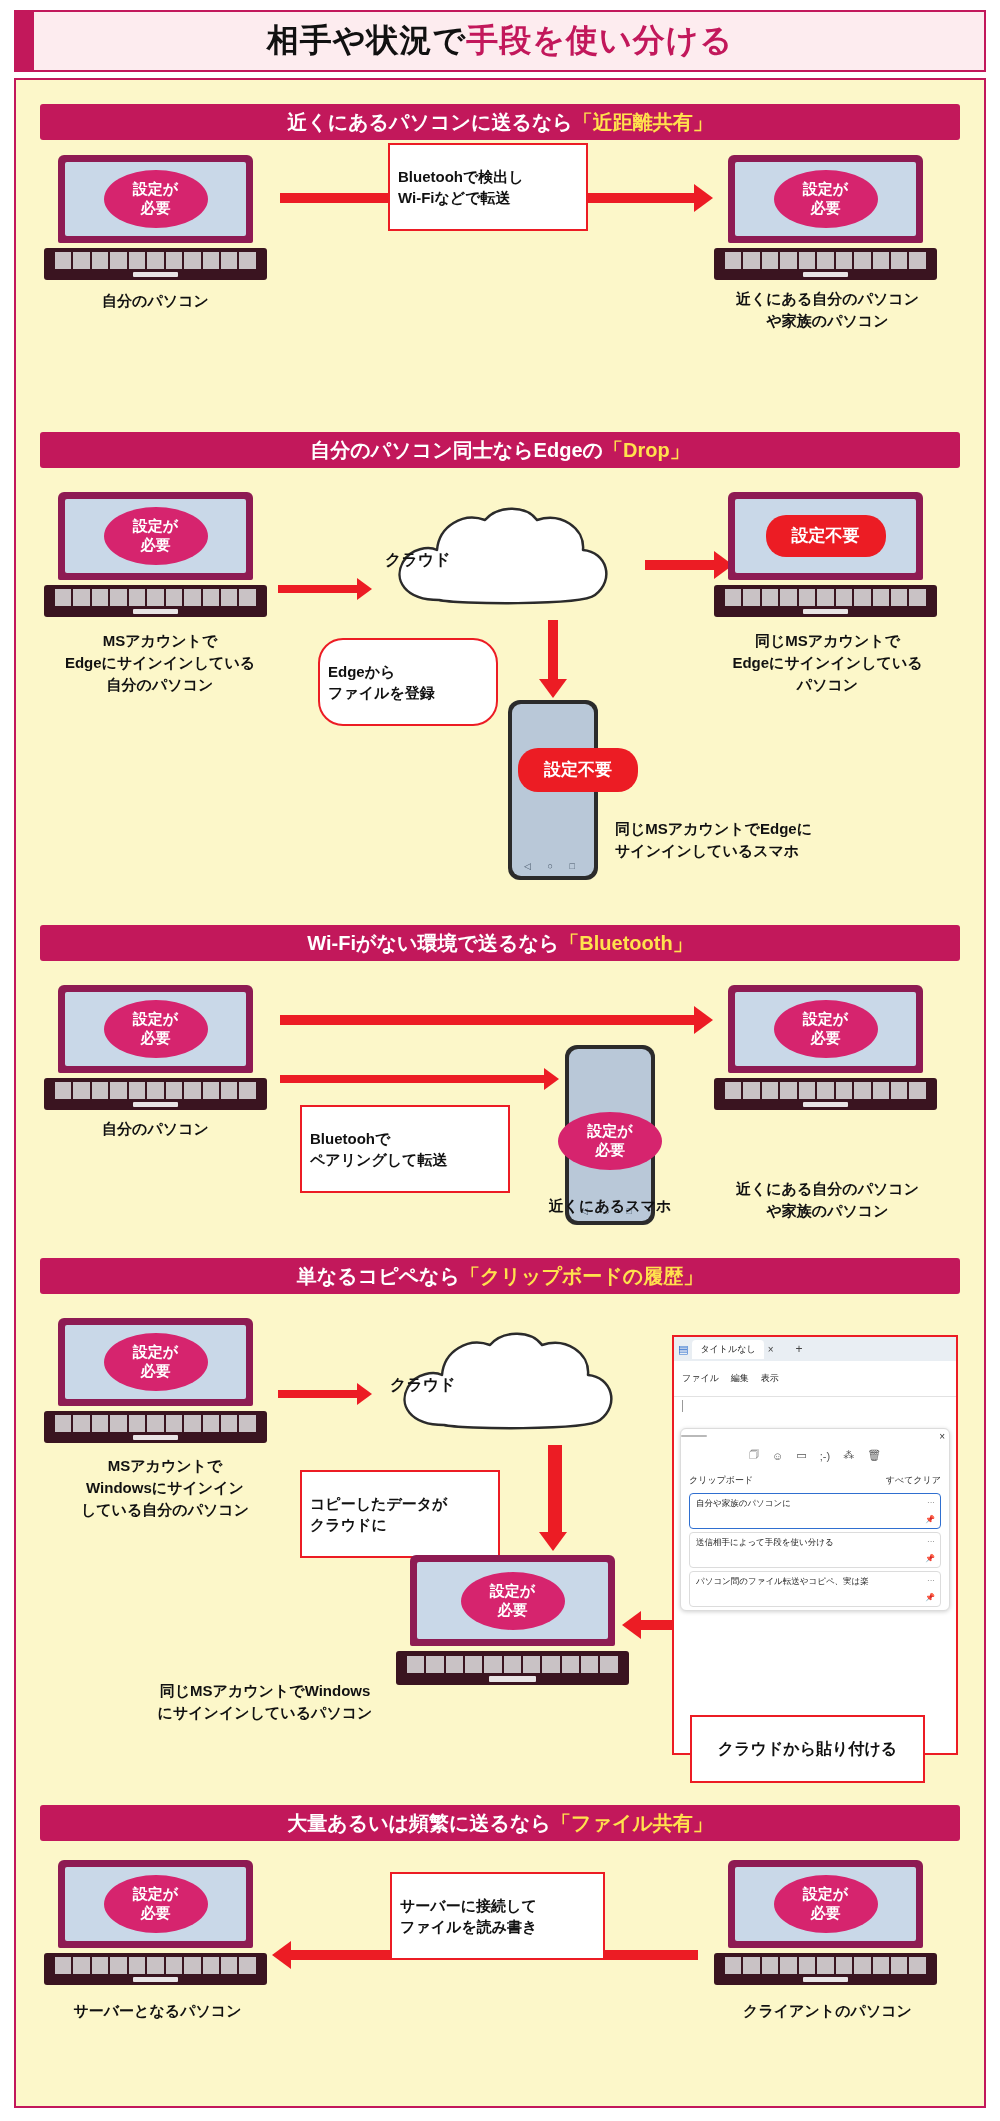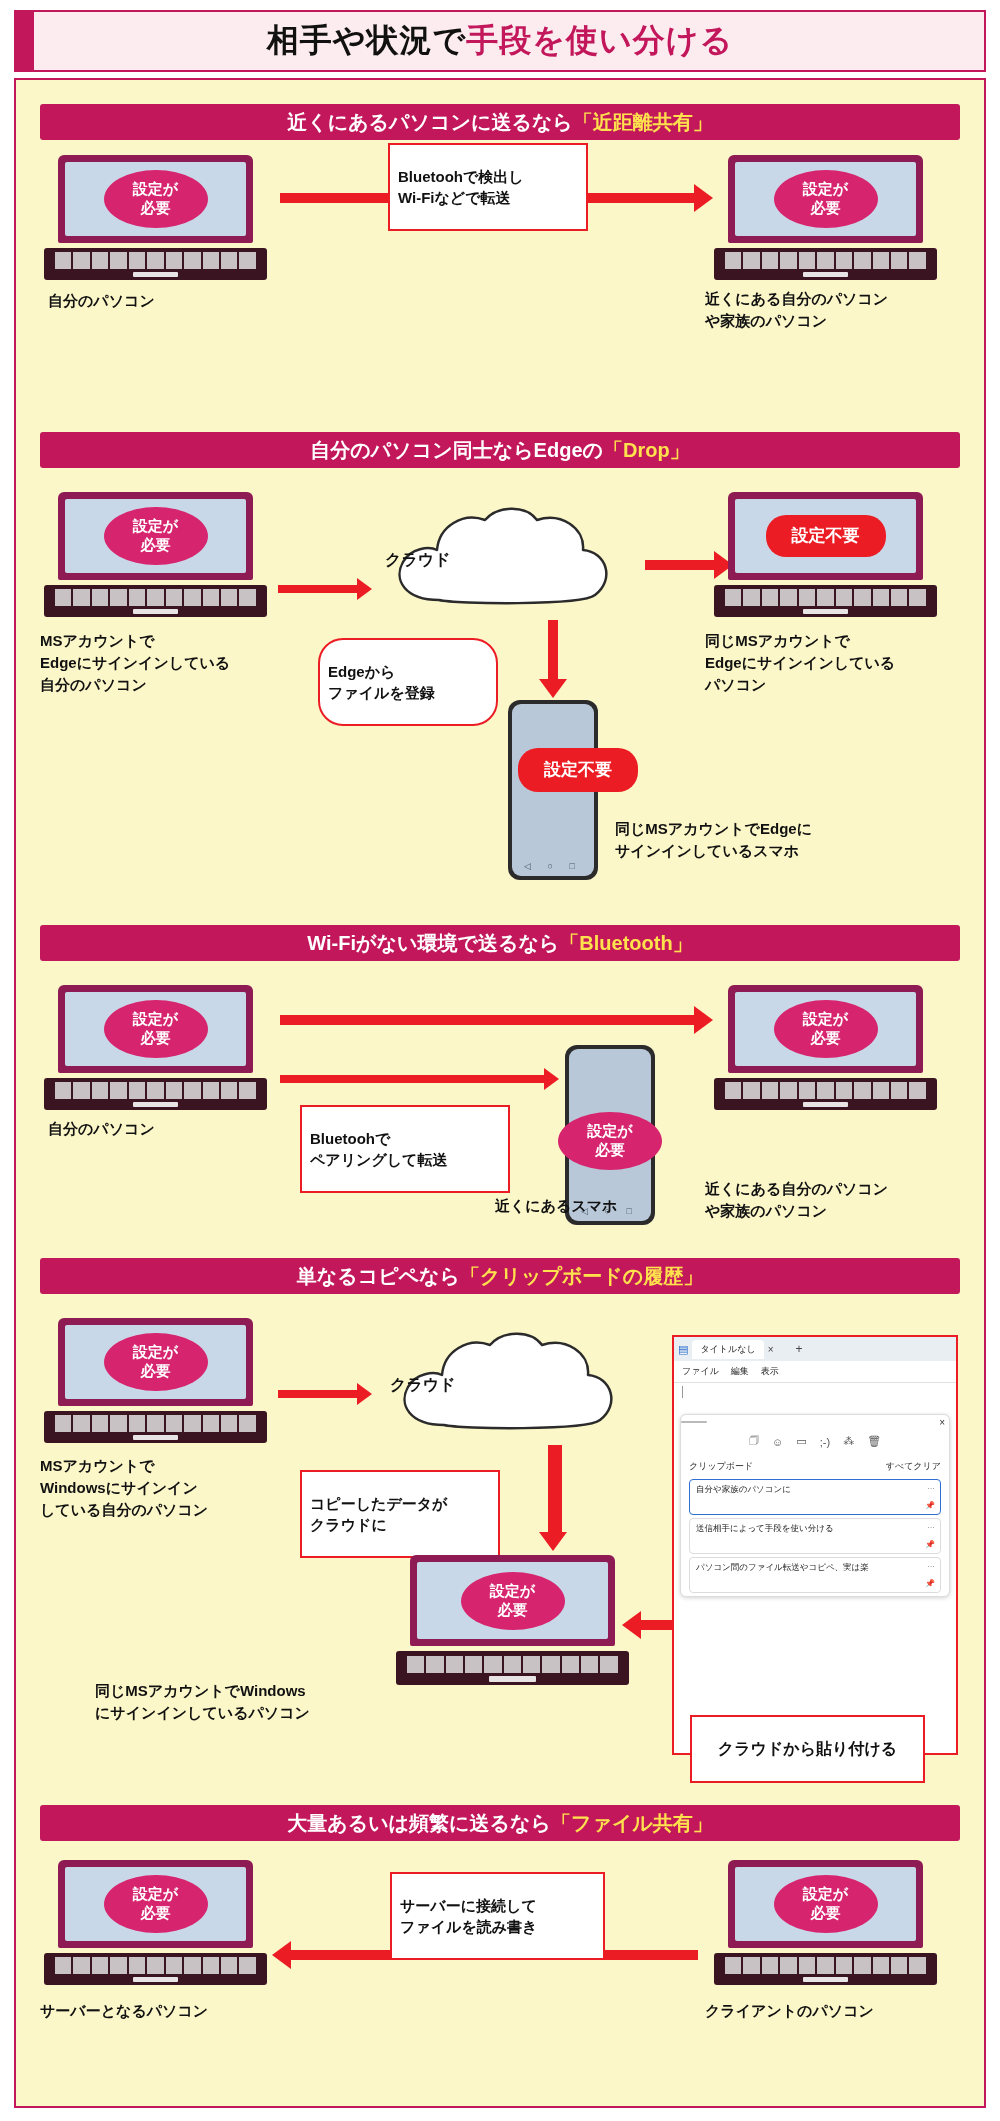--- a/index.html
+++ b/index.html
@@ -62,21 +62,21 @@
   .laptop .touch{
     position:absolute;left:40%;bottom:8%;width:20%;height:18%;background:#e8e3e5;border-radius:1px;
   }
   .bubble{
     background:#d6246e;color:#fff;border-radius:50%;
     display:flex;align-items:center;justify-content:center;text-align:center;
     font-size:15px;font-weight:bold;line-height:1.25;
   }
   .bubble.red{background:#ec1c24;border-radius:20px;}
   .cap{
-    position:absolute;text-align:left;font-size:15px;font-weight:bold;color:#111;
+    position:absolute;text-align:center;font-size:15px;font-weight:bold;color:#111;
     line-height:1.45;
   }
 
   
   .arrow-h{position:absolute;height:10px;background:#ec1c24;}
   .arrow-h::after{
     content:"";position:absolute;right:-18px;top:-9px;
     border-left:19px solid #ec1c24;border-top:14px solid transparent;border-bottom:14px solid transparent;
   }
   .arrow-h.left::after{
@@ -110,21 +110,21 @@
 
   
   .phone{position:absolute;background:#2b2b2b;border-radius:12px;padding:4px;box-sizing:border-box;}
   .phone .pscreen{width:100%;height:100%;background:#b9c8d8;border-radius:9px;position:relative;box-sizing:border-box;}
   .phone .nav{position:absolute;bottom:5px;left:0;width:100%;text-align:center;color:#48586a;font-size:9px;letter-spacing:7px;}
 
   
   .winbox{position:absolute;background:#fff;border:2px solid #ec1c24;box-sizing:border-box;overflow:hidden;}
   .win-tabbar{height:24px;background:#e9eef3;display:flex;align-items:center;padding:0 4px;box-sizing:border-box;gap:4px;}
   .win-tab{background:#fff;border-radius:4px 4px 0 0;font-size:9px;padding:3px 8px;flex:0 0 auto;color:#222;}
-  .win-menu{height:22px;background:#fff;display:flex;align-items:center;gap:12px;padding:4px 8px;font-size:9px;color:#222;border-bottom:1px solid #e2e2e2;box-sizing:border-box;}
+  .win-menu{height:36px;background:#fff;display:flex;align-items:center;gap:12px;padding:4px 8px;font-size:9px;color:#222;border-bottom:1px solid #e2e2e2;box-sizing:border-box;}
   .cb-pop{margin:16px 6px 0 6px;border:1px solid #dcdcdc;background:#fff;border-radius:6px;box-shadow:0 1px 4px rgba(0,0,0,.18);}
   .cb-grip{height:14px;display:flex;align-items:center;justify-content:center;}
   .cb-grip .bar{width:26px;height:2px;background:#b9b9b9;border-radius:2px;}
   .cb-icons{display:flex;align-items:center;justify-content:center;gap:13px;padding:3px 0 6px;font-size:11px;color:#555;}
   .cb-head{display:flex;justify-content:space-between;align-items:center;padding:3px 8px;font-size:9px;color:#333;}
   .cb-item{margin:3px 8px;border:1px solid #dcdcdc;border-radius:4px;padding:4px 6px;font-size:8.5px;color:#222;line-height:1.4;position:relative;min-height:26px;}
   .cb-item.sel{border-color:#2f6fd0;}
   .cb-item .pin{position:absolute;right:5px;bottom:3px;font-size:8px;color:#888;}
   .cb-item .dots{position:absolute;right:5px;top:3px;font-size:8px;color:#888;}
   .win-close{margin-left:auto;font-size:10px;color:#333;padding-right:4px;}

